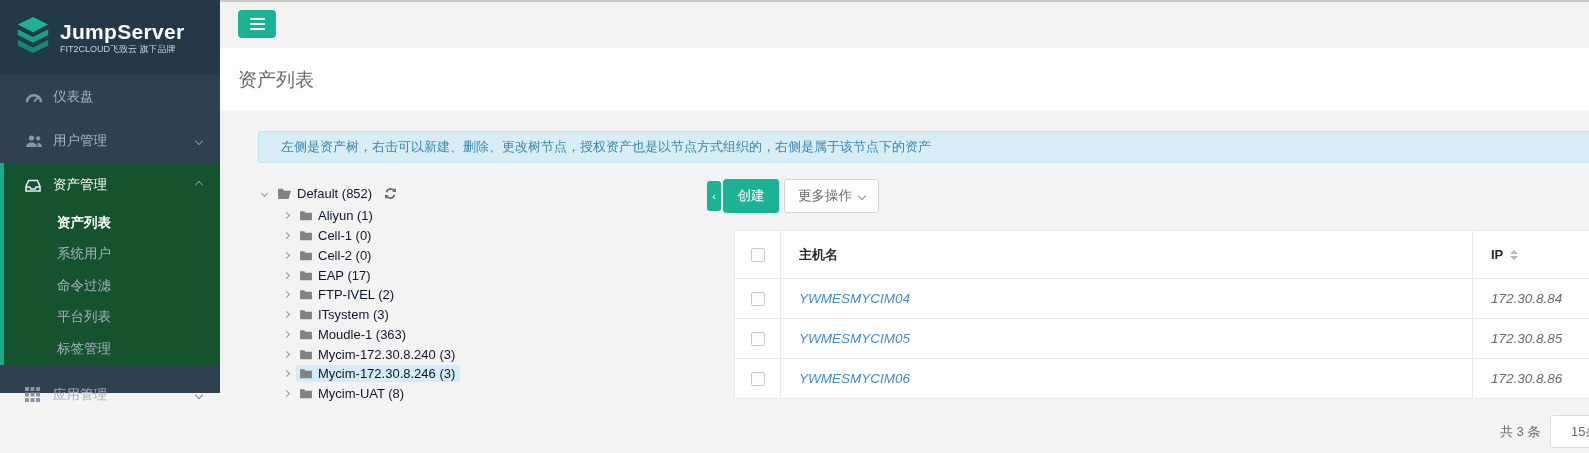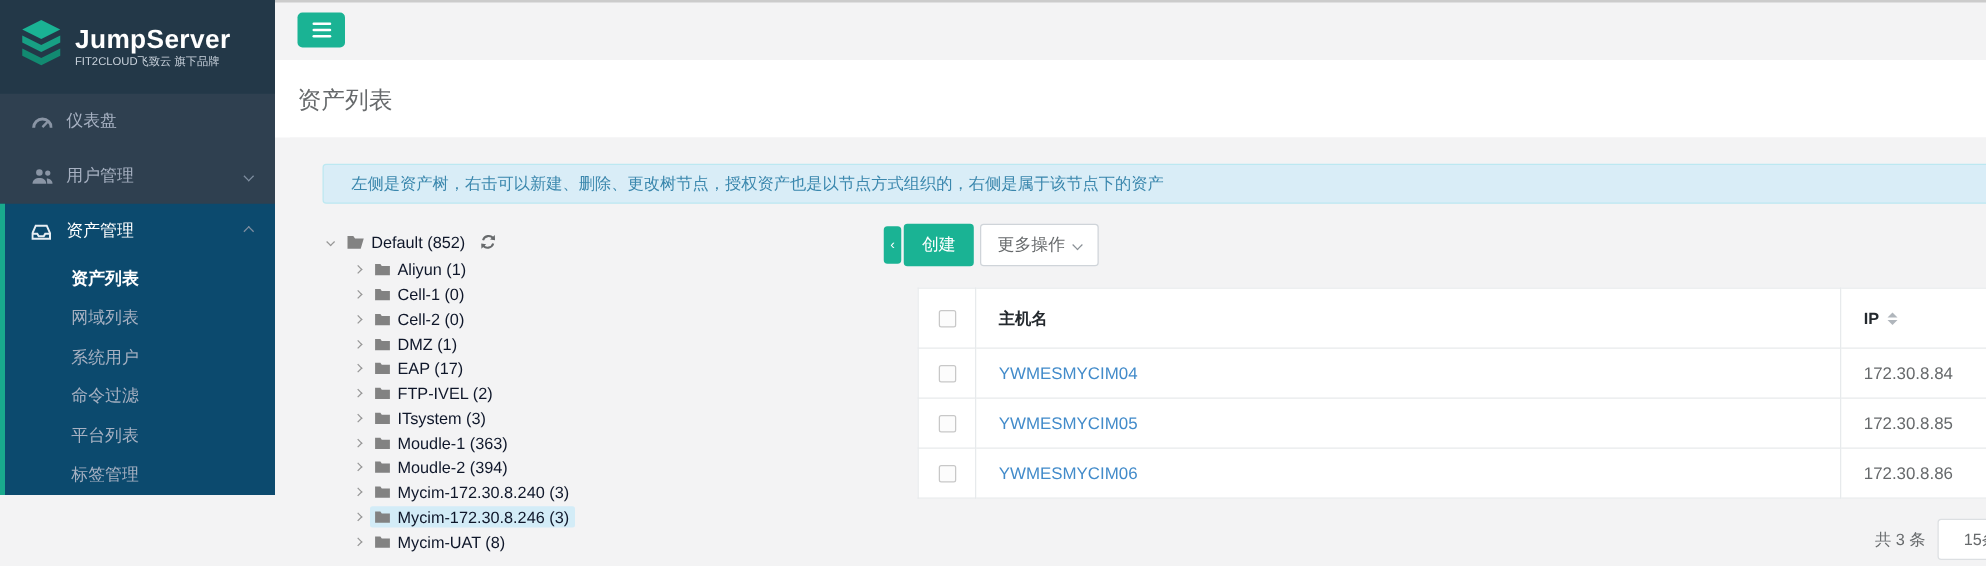--- a/index.html
+++ b/index.html
@@ -17,21 +17,21 @@
   .logo-title { color:#ffffff; font-size:21px; font-weight:bold; letter-spacing:.3px; }
   .logo-sub { color:#c9d2dc; font-size:9px; margin-top:2px; white-space:nowrap; }
 
   .nav-item { height:44px; display:flex; align-items:center; padding:0 18px 0 25px; color:#a7b1c2; font-size:13.5px; cursor:pointer; }
   .nav-item .mi { width:18px; height:16px; margin-right:10px; display:inline-flex; align-items:center; color:#8a95a5; }
   .nav-item .nav-label { flex:1 1 auto; }
   .chev { width:6px; height:6px; border-right:1.5px solid #7f8ea0; border-bottom:1.5px solid #7f8ea0; display:inline-block; }
   .chev.down { transform:rotate(45deg); }
   .chev.up { transform:rotate(-135deg); }
 
-  .nav-section.active { background:#0c4a6e; border-left:4px solid #19aa8d; }
+  .nav-section.active { background:#14532d; border-left:4px solid #19aa8d; }
   .nav-section.active > .nav-item { padding-left:21px; color:#ffffff; }
   .nav-section.active > .nav-item .mi { color:#e8eef3; }
   .submenu-item { height:31.5px; display:flex; align-items:center; padding-left:53px; color:#a7b1c2; font-size:13.5px; cursor:pointer; }
   .submenu-item.active { color:#ffffff; font-weight:bold; }
   .nav-bottom { margin-top:8px; }
 
   
   .navbar { position:absolute; left:220px; top:0; width:1369px; height:48px; background:#f3f3f4; border-top:2px solid #cbcbcb; }
   .hamburger { position:absolute; left:18px; top:8px; width:38px; height:28px; background:#1ab394; border:none; border-radius:4px;
     display:flex; flex-direction:column; justify-content:center; align-items:center; gap:3px; cursor:pointer; }
@@ -64,21 +64,21 @@
   .create-btn { position:absolute; left:491px; top:69px; width:56px; height:34px; background:#1ab394; color:#ffffff; border:1px solid #1ab394;
     border-radius:3px; font-size:13.5px; font-family:inherit; cursor:pointer; }
   .more-btn { position:absolute; left:552px; top:69px; width:95px; height:34px; background:#ffffff; border:1px solid #cfd4d9; border-radius:3px;
     color:#676a6c; font-size:13.5px; font-family:inherit; cursor:pointer; display:inline-flex; align-items:center; justify-content:center; gap:7px; }
   .more-btn .chev { border-color:#8a9096; }
 
   
   .asset-table { position:absolute; left:502px; top:120px; width:1005px; border-collapse:collapse; background:#ffffff; table-layout:fixed; }
   .asset-table th, .asset-table td { border:1px solid #e7eaec; background:#ffffff; }
   .asset-table thead th { height:48px; text-align:left; font-size:13px; color:#24292e; }
-  .asset-table tbody td { height:40px; font-size:13.5px; }
+  .asset-table tbody td { height:40px; font-size:13.5px;font-style:italic; }
   .col-cb { width:46px; } .col-host { width:692px; } .col-ip { width:267px; }
   .cell-pad { padding-left:18px; }
   .cb { width:14px; height:14px; border:1px solid #c8c8c8; border-radius:2px; background:#fcfcfc; margin:0 auto; cursor:pointer; }
   .host-link { color:#428bca; text-decoration:none; cursor:pointer; }
   .ip-cell { color:#676a6c; }
   .sort-icon { display:inline-flex; flex-direction:column; gap:2px; margin-left:7px; vertical-align:middle; }
   .tri-up { width:0; height:0; border-left:4px solid transparent; border-right:4px solid transparent; border-bottom:4px solid #b0b6bc; }
   .tri-down { width:0; height:0; border-left:4px solid transparent; border-right:4px solid transparent; border-top:4px solid #b0b6bc; }
   .th-flex { display:inline-flex; align-items:center; }
 
@@ -134,27 +134,43 @@
         <span class="mi">
           <svg width="16" height="13" viewBox="0 0 16 13">
               <path d="M1 7.5 L3.6 1.5 H12.4 L15 7.5 V12 H1 Z" fill="none" stroke="currentColor" stroke-width="1.6"></path>
               <path d="M1 8 H4.8 L6 10 H10 L11.2 8 H15" fill="none" stroke="currentColor" stroke-width="1.6"></path>
             </svg>
         </span>
         <span class="nav-label">资产管理</span>
         <span class="chev up"></span>
       </div>
       <div class="submenu-item active">资产列表</div>
-      <div class="submenu-item">网域列表</div>
       <div class="submenu-item">系统用户</div>
       <div class="submenu-item">命令过滤</div>
       <div class="submenu-item">平台列表</div>
       <div class="submenu-item">标签管理</div>
     </div>
 
+    <div class="nav-item nav-bottom">
+      <span class="mi">
+        <svg width="15" height="15" viewBox="0 0 15 15" fill="currentColor">
+            <rect x="0" y="0" width="4" height="4"></rect>
+            <rect x="5.5" y="0" width="4" height="4"></rect>
+            <rect x="11" y="0" width="4" height="4"></rect>
+            <rect x="0" y="5.5" width="4" height="4"></rect>
+            <rect x="5.5" y="5.5" width="4" height="4"></rect>
+            <rect x="11" y="5.5" width="4" height="4"></rect>
+            <rect x="0" y="11" width="4" height="4"></rect>
+            <rect x="5.5" y="11" width="4" height="4"></rect>
+            <rect x="11" y="11" width="4" height="4"></rect>
+          </svg>
+      </span>
+      <span class="nav-label">应用管理</span>
+      <span class="chev down"></span>
+    </div>
   </nav>
 </aside>
 
 <div class="navbar">
   <button class="hamburger">
     <span class="bar"></span>
     <span class="bar"></span>
     <span class="bar"></span>
   </button>
 </div>
@@ -222,31 +238,20 @@
       </span>
     </div>
     <div class="tree-row">
       <span class="tchev right"></span>
       <span class="node-body">
         <span class="ficon">
             <svg width="14" height="11" viewBox="0 0 16 13">
               <path d="M1 1.5h5l1.3 1.8H15V12H1z" fill="#828282"></path>
             </svg>
           </span>
-        <span>DMZ (1)</span>
-      </span>
-    </div>
-    <div class="tree-row">
-      <span class="tchev right"></span>
-      <span class="node-body">
-        <span class="ficon">
-            <svg width="14" height="11" viewBox="0 0 16 13">
-              <path d="M1 1.5h5l1.3 1.8H15V12H1z" fill="#828282"></path>
-            </svg>
-          </span>
         <span>EAP (17)</span>
       </span>
     </div>
     <div class="tree-row">
       <span class="tchev right"></span>
       <span class="node-body">
         <span class="ficon">
             <svg width="14" height="11" viewBox="0 0 16 13">
               <path d="M1 1.5h5l1.3 1.8H15V12H1z" fill="#828282"></path>
             </svg>
@@ -267,31 +272,20 @@
     </div>
     <div class="tree-row">
       <span class="tchev right"></span>
       <span class="node-body">
         <span class="ficon">
             <svg width="14" height="11" viewBox="0 0 16 13">
               <path d="M1 1.5h5l1.3 1.8H15V12H1z" fill="#828282"></path>
             </svg>
           </span>
         <span>Moudle-1 (363)</span>
-      </span>
-    </div>
-    <div class="tree-row">
-      <span class="tchev right"></span>
-      <span class="node-body">
-        <span class="ficon">
-            <svg width="14" height="11" viewBox="0 0 16 13">
-              <path d="M1 1.5h5l1.3 1.8H15V12H1z" fill="#828282"></path>
-            </svg>
-          </span>
-        <span>Moudle-2 (394)</span>
       </span>
     </div>
     <div class="tree-row">
       <span class="tchev right"></span>
       <span class="node-body">
         <span class="ficon">
             <svg width="14" height="11" viewBox="0 0 16 13">
               <path d="M1 1.5h5l1.3 1.8H15V12H1z" fill="#828282"></path>
             </svg>
           </span>

